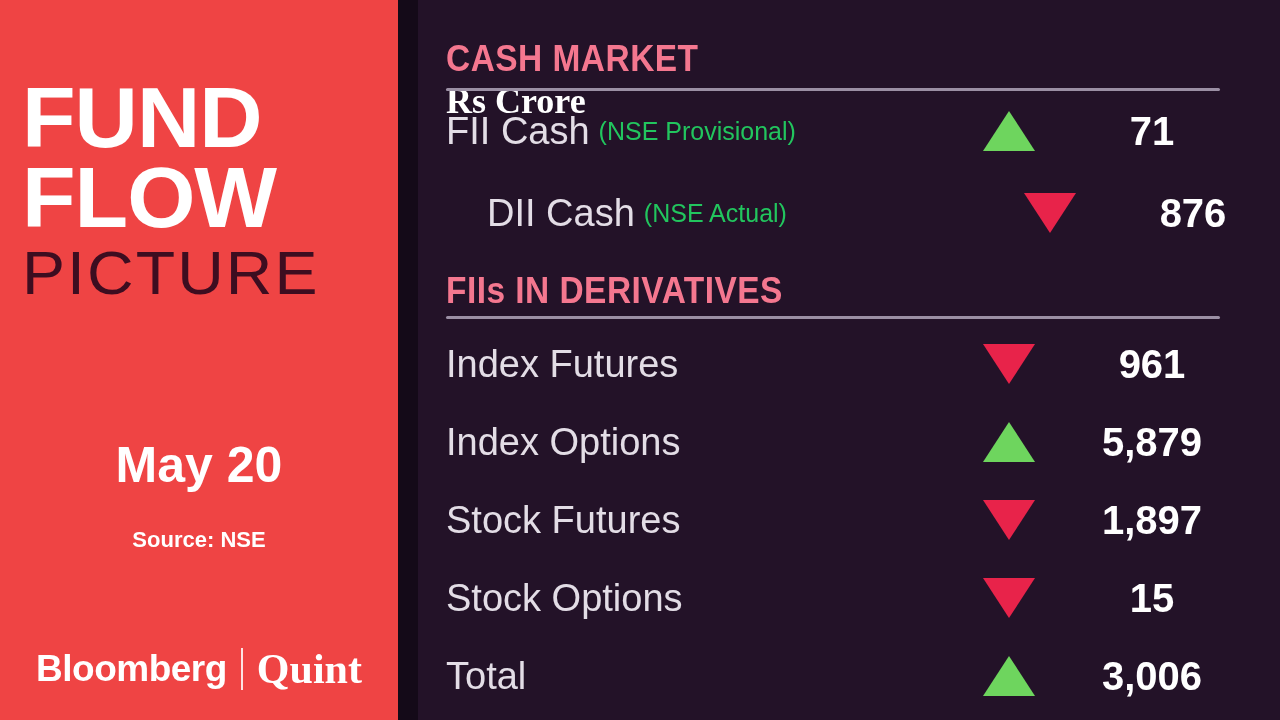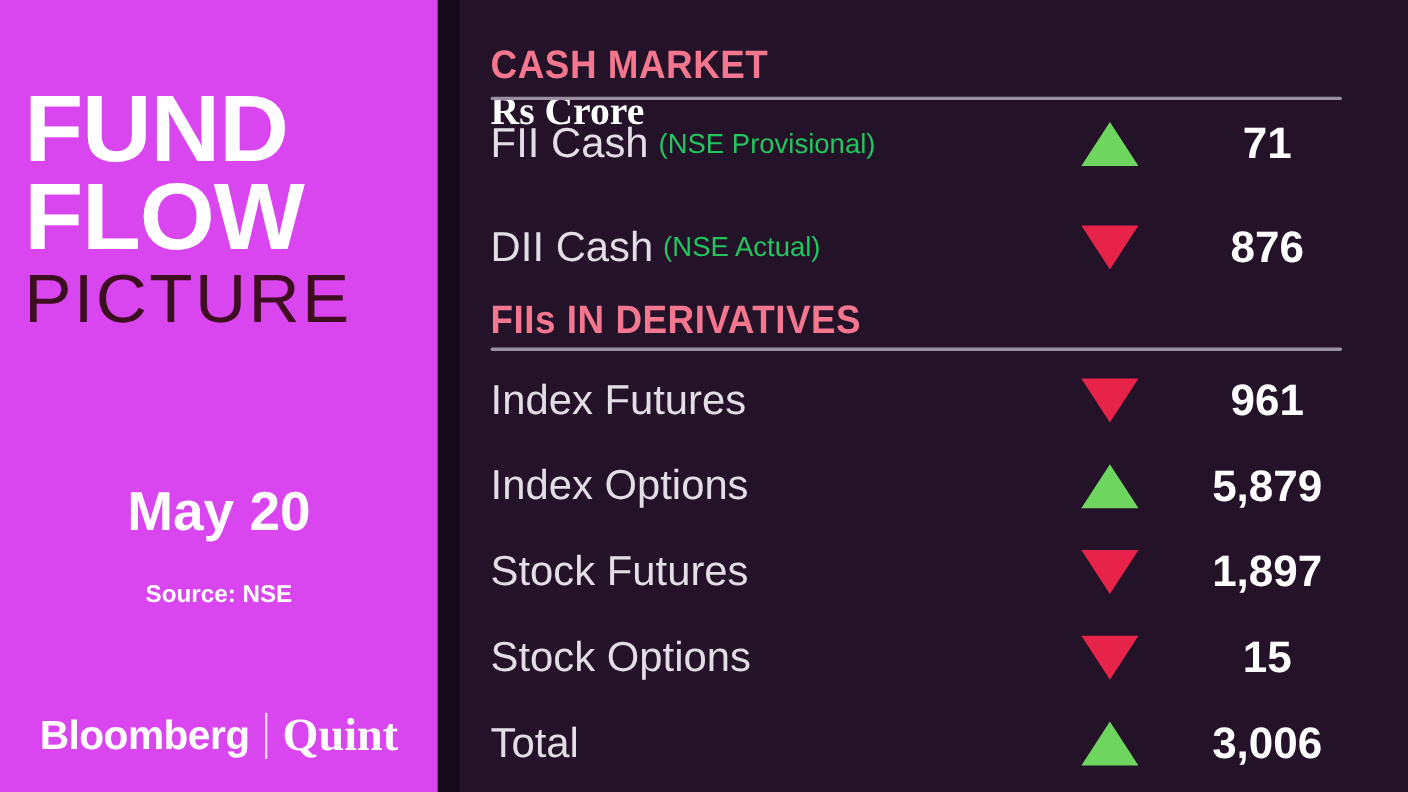--- a/index.html
+++ b/index.html
@@ -16,21 +16,21 @@
     font-family: "Liberation Sans", sans-serif;
     background: #231228;
   }
 
   
   #left-panel {
     position: absolute;
     left: 0; top: 0;
     width: 398px;
     height: 720px;
-    background: #d946ef;
+    background: #ef4444;
   }
   #gutter-strip {
     position: absolute;
     left: 398px; top: 0;
     width: 20px;
     height: 720px;
     background: #140a18;
   }
 
   #brand-wordmark {
@@ -247,21 +247,21 @@
       <span class="row-label">
         <span>FII Cash</span>
         <span class="row-sub">(NSE Provisional)</span>
       </span>
       <span class="arrow-cell">
         <span class="tri up"></span>
       </span>
       <span class="value-cell">71</span>
     </div>
 
-    <div class="data-row" style="top: 198px;">
+    <div class="data-row" style="top: 186px; margin-left: 41px;">
       <span class="row-label">
         <span>DII Cash</span>
         <span class="row-sub">(NSE Actual)</span>
       </span>
       <span class="arrow-cell">
         <span class="tri down"></span>
       </span>
       <span class="value-cell">876</span>
     </div>
 

